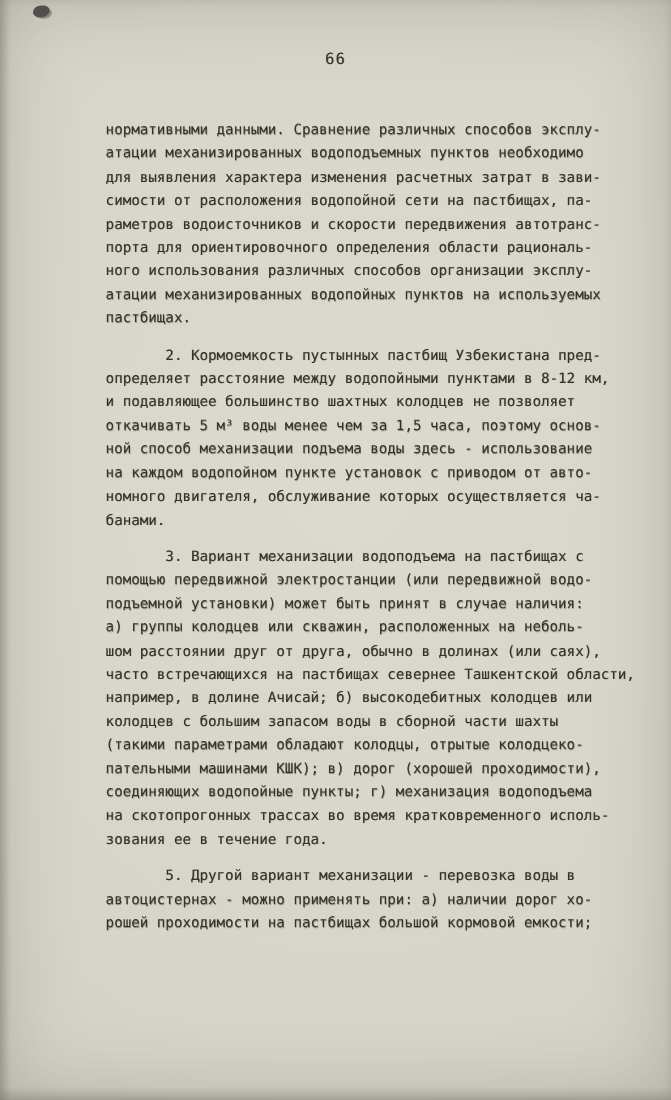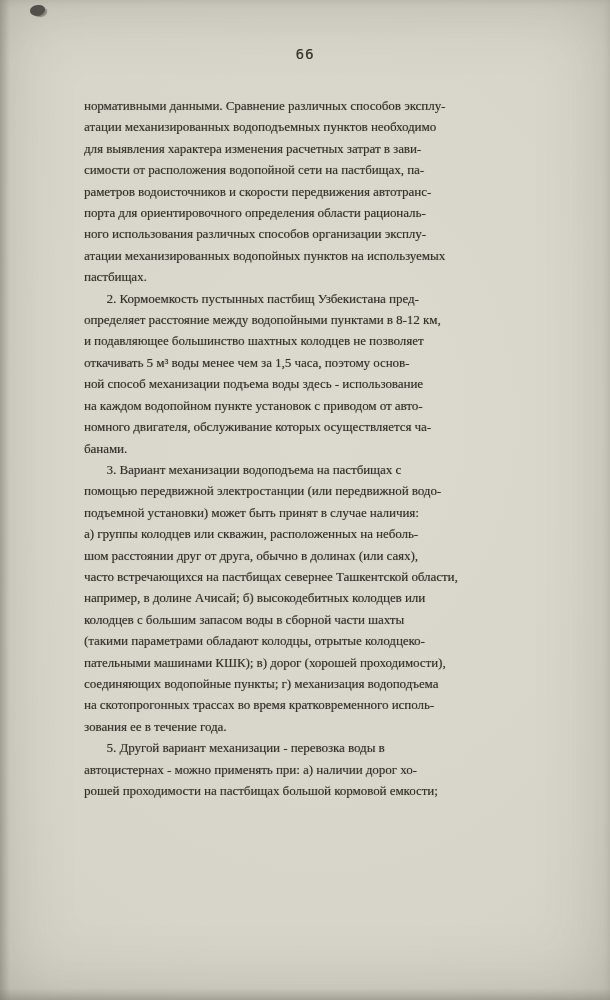--- a/index.html
+++ b/index.html
@@ -59,24 +59,23 @@
   .text-block {
     position: absolute;
     left: 84px;
     top: 96px;
     font-size: 12.9px;
     line-height: 21.4px;
     color: #34322c;
     text-shadow: 0.4px 0.4px 0.7px rgba(45, 42, 38, 0.45);
   }
   .text-block p {
-    margin: 0;
+    margin: 12px;
     padding: 0;
     white-space: pre;
-    font-family: Liberation Serif, serif;
   }
 </style>
 </head>
 <body>
 
 <div class="page">
   <div class="edge-shade-left"></div>
   <div class="edge-shade-bottom"></div>
   <div class="corner-mark"></div>
 

